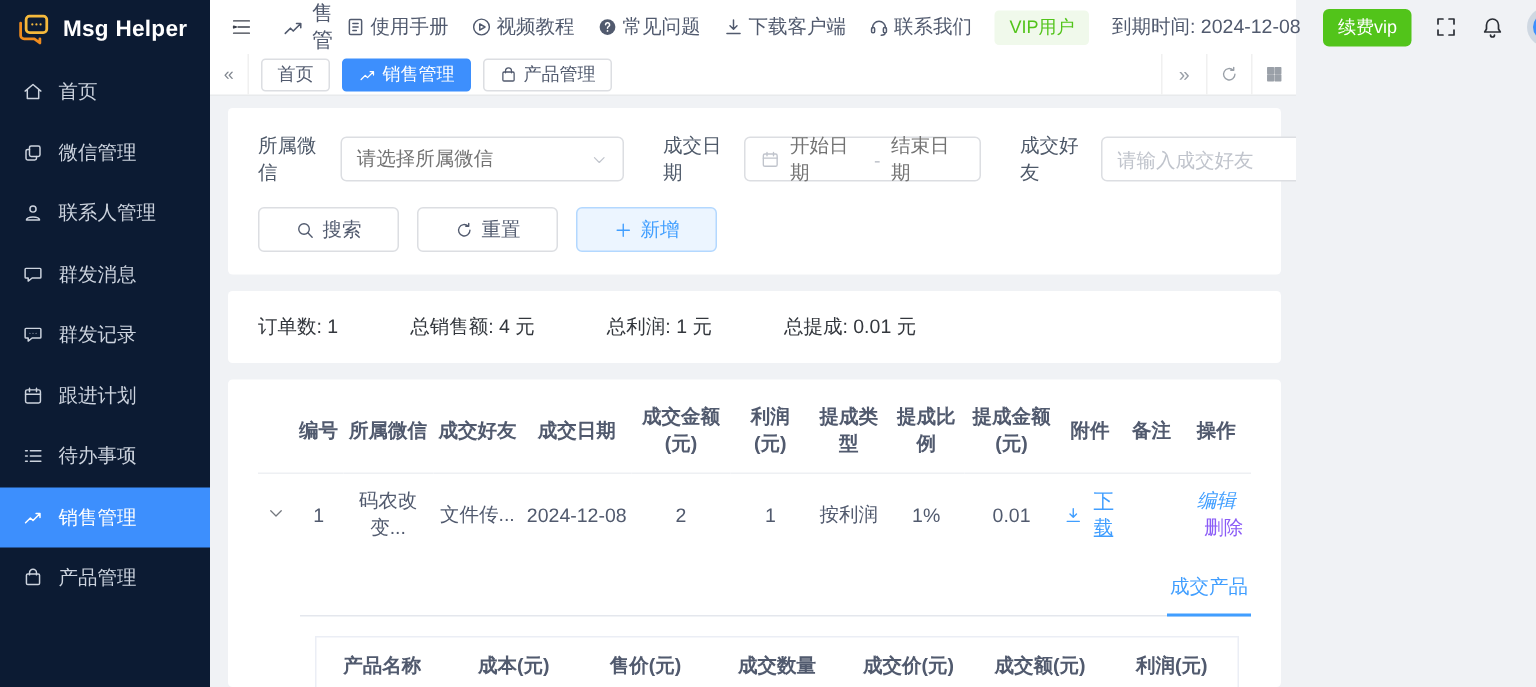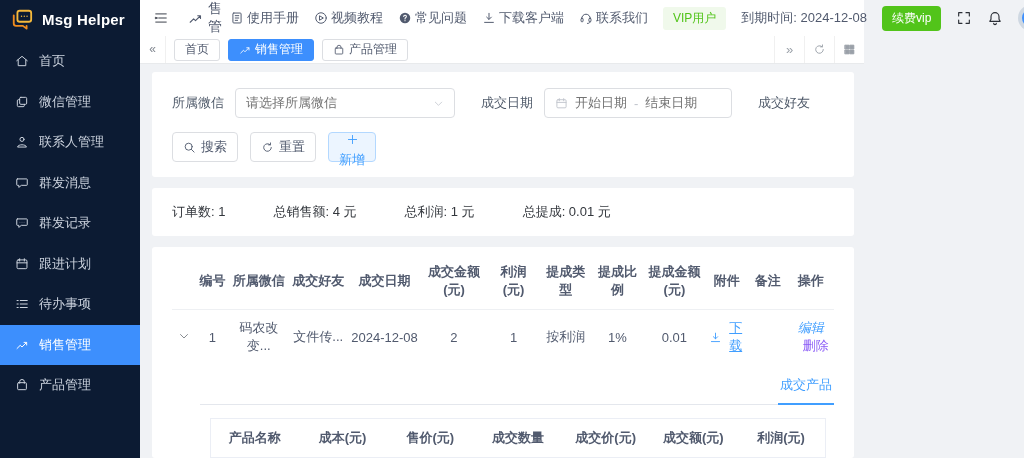--- a/index.html
+++ b/index.html
@@ -55,23 +55,23 @@
   .select-box { width:220px; justify-content:space-between; cursor:pointer; }
   .placeholder { color:#737373; }
   .chev { color:#c0c4cc; width:11px; height:11px; }
   .date-box { width:188px; gap:7px; cursor:pointer; }
   .date-box svg { width:13px; height:13px; color:#c0c4cc; }
   .date-box .sep { color:#c0c4cc; }
   .text-input { width:188px; }
   .text-input input { border:none; outline:none; width:100%; font-size:13px; font-family:inherit; color:#515a6e; }
   .text-input input::placeholder { color:#c0c4cc; }
   .btn-row { margin-top:14px; display:flex; gap:12px; }
-  .btn { height:30px; display:inline-flex; align-items:center; gap:5px; padding:0 10px; border:1px solid #dcdee2; border-radius:4px; background:#fff; color:#515a6e; font-size:13px; cursor:pointer; font-family:inherit; }
+  .btn { height:30px; display:inline-flex; align-items:center; gap:5px; padding:0 24px; border:1px solid #dcdee2; border-radius:4px; background:#fff; color:#515a6e; font-size:13px; cursor:pointer; font-family:inherit; }
   .btn svg { width:13px; height:13px; }
-  .btn.primary-light { background:#ecf5ff; border-color:#b3d8ff; color:#409eff;flex-direction:column; }
+  .btn.primary-light { background:#ecf5ff; border-color:#b3d8ff; color:#409eff; }
 
   
   .stats-card { padding:15px 20px; display:flex; gap:48px; color:#33373d; }
 
   
   .table-card { padding:4px 20px 0; flex:1; overflow:hidden; }
   table { width:100%; border-collapse:collapse; table-layout:fixed; }
   .main-table th { font-weight:bold; color:#515a6e; padding:12px 3px 10px; text-align:center; font-size:13px; }
   .main-table td { padding:9px 3px; text-align:center; color:#515a6e; font-size:13px; }
   .main-table tbody td { border-top:1px solid #eef0f3; }
@@ -291,20 +291,23 @@
                   <rect x="3.5" y="5" width="17" height="15" rx="2"></rect>
                   <path d="M8 3v4M16 3v4M3.5 10h17"></path>
                 </svg>
               <span class="placeholder">开始日期</span>
               <span class="sep">-</span>
               <span class="placeholder">结束日期</span>
             </div>
           </div>
           <div class="form-item">
             <span class="form-label">成交好友</span>
+            <div class="box text-input">
+              <input type="text" placeholder="请输入成交好友" style="">
+            </div>
           </div>
         </div>
         <div class="btn-row">
           <button class="btn">
             <svg viewBox="0 0 24 24">
                 <circle cx="10.5" cy="10.5" r="6.5"></circle>
                 <path d="M15.5 15.5L20.5 20.5"></path>
               </svg>
             <span>搜索</span>
           </button>

